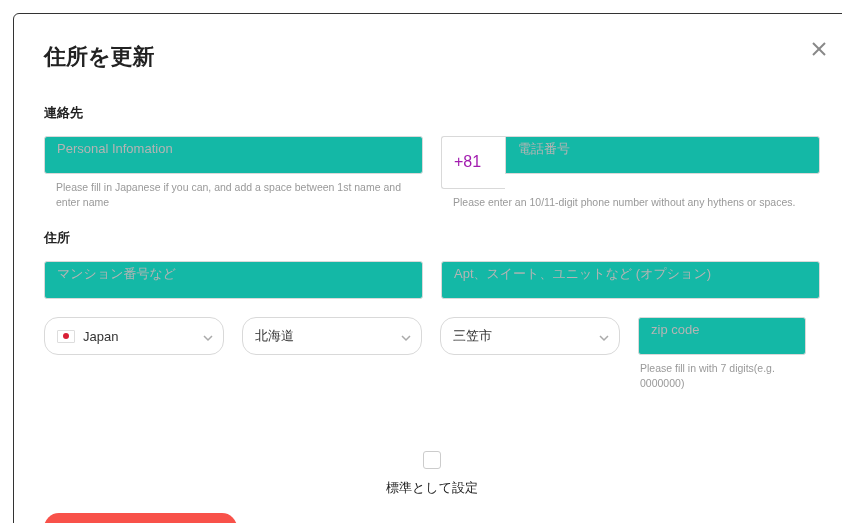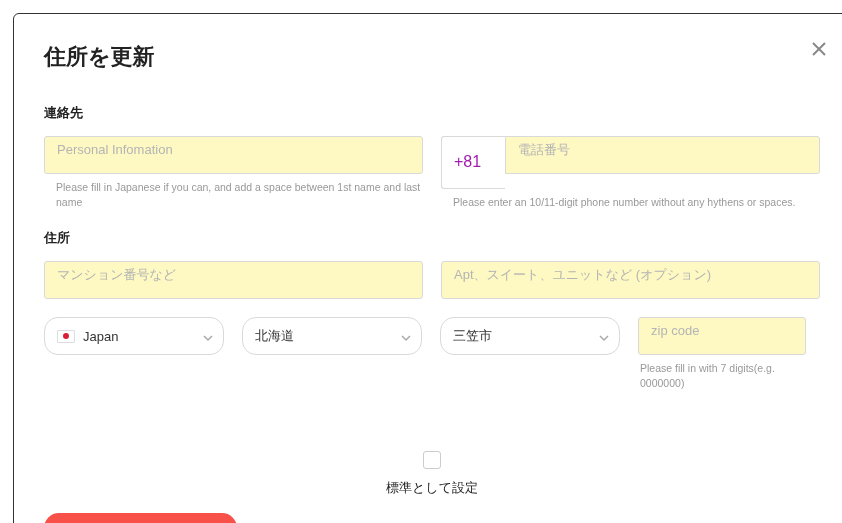--- a/index.html
+++ b/index.html
@@ -49,26 +49,26 @@
       display: flex;
       gap: 18px;
       margin-bottom: 6px;
     }
     .col { flex: 1; display: flex; flex-direction: column; }
     .input-like {
       width: 100%;
       height: 38px;
       border: 1px solid #d9d9d9;
       border-radius: 3px;
-      padding: 16px 12px;
+      padding: 4px 12px;
       font-size: 13px;
       color: #333;
-      background: #fef9c3;
-      display: flex;
-      align-items: flex-end;
+      background: #14b8a6;
+      display: flex;
+      align-items: flex-start;
     }
     .input-like input {
       border: none;
       outline: none;
       width: 100%;
       font-size: 13px;
       background: transparent;
       color: #333;
     }
     .input-like input::placeholder { color: #b4b4b4; }
@@ -194,21 +194,21 @@
   <h1 class="title">住所を更新</h1>
 
   
   <div class="section-label">連絡先</div>
 
   <div class="row">
     <div class="col">
       <div class="input-like">
         <input type="text" placeholder="Personal Infomation" style="">
       </div>
-      <div class="helper">Please fill in Japanese if you can, and add a space between 1st name and last name</div>
+      <div class="helper">Please fill in Japanese if you can, and add a space between 1st name and enter name</div>
     </div>
     <div class="col">
       <div class="phone-group">
         <div class="phone-prefix">+81</div>
         <div class="input-like phone-input">
           <input type="text" placeholder="電話番号" style="">
         </div>
       </div>
       <div class="helper">Please enter an 10/11-digit phone number without any hythens or spaces.</div>
     </div>

